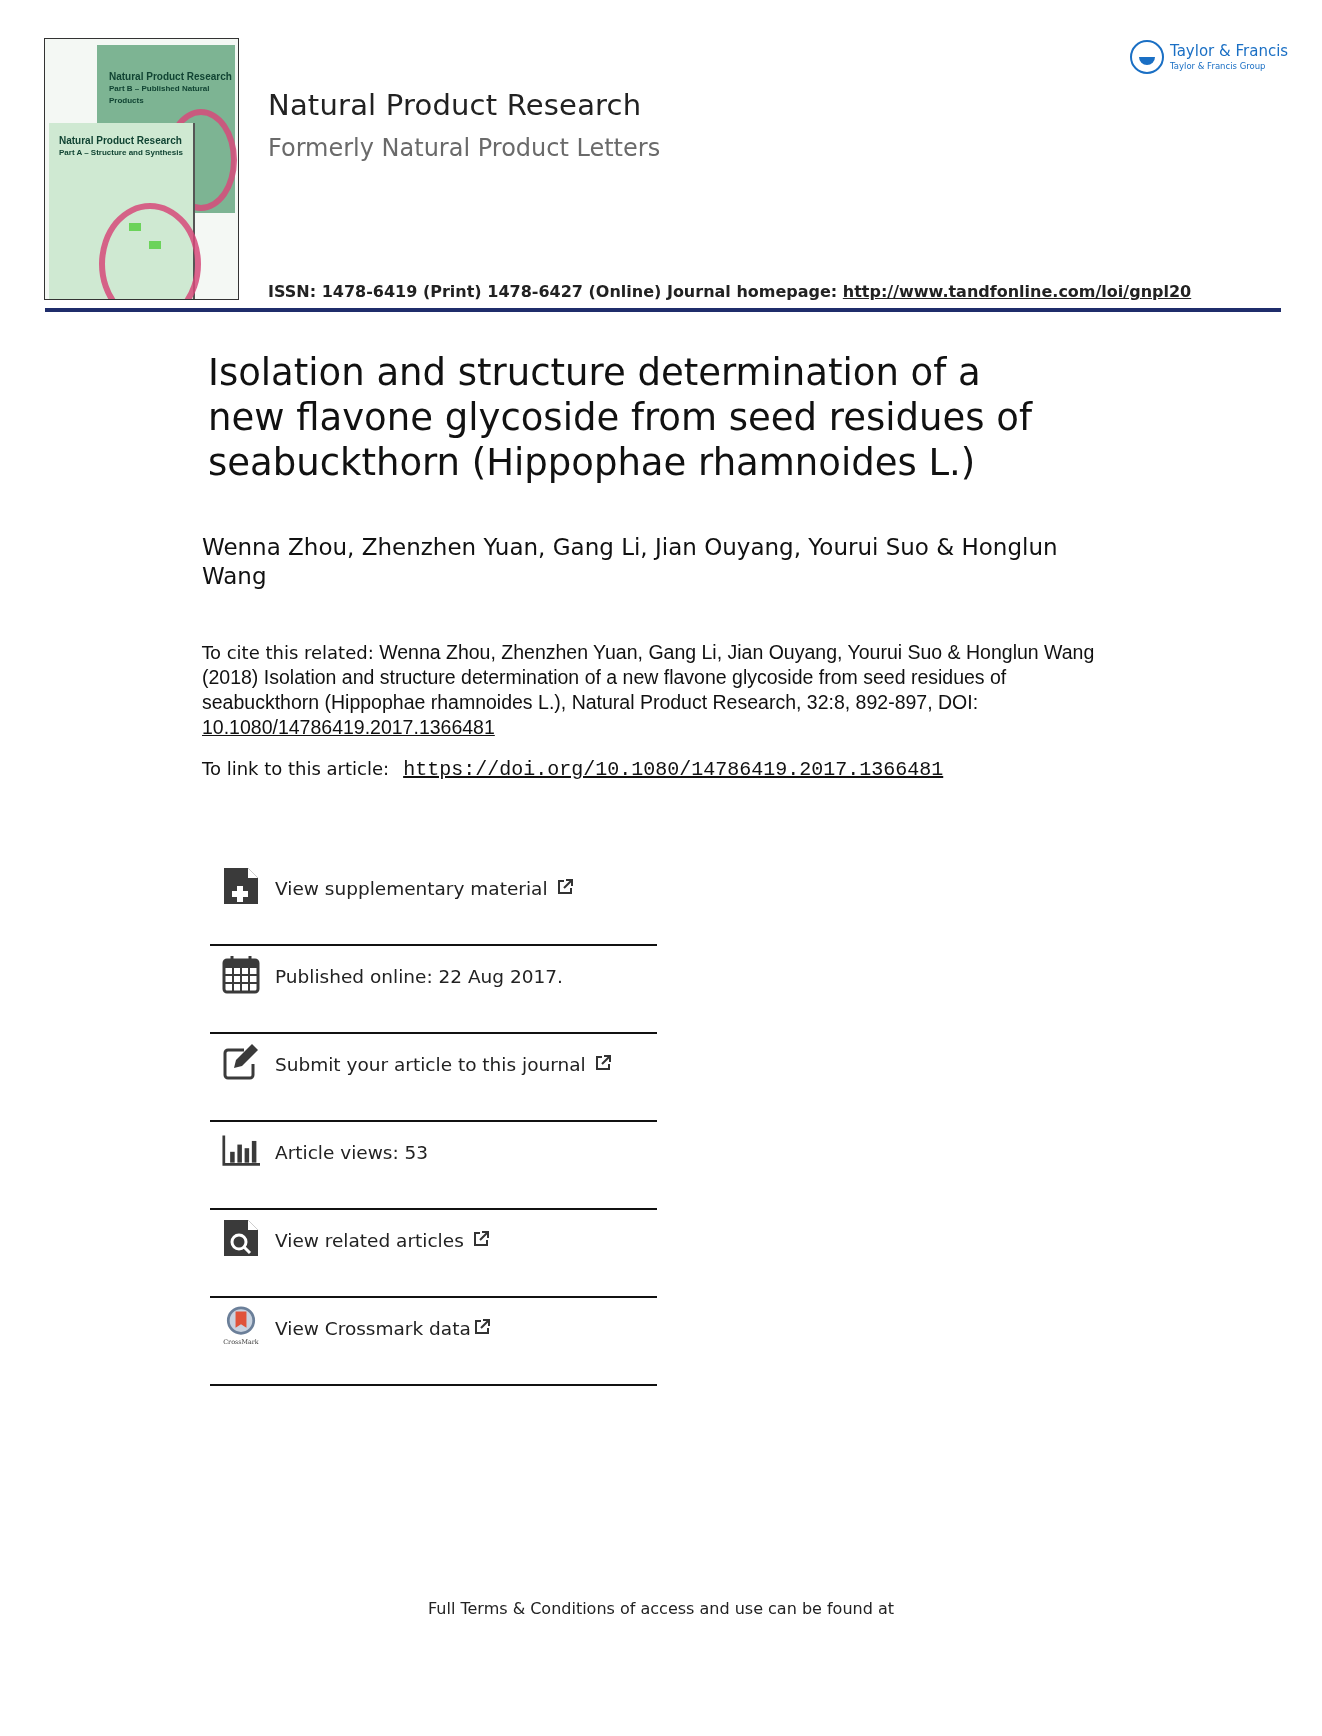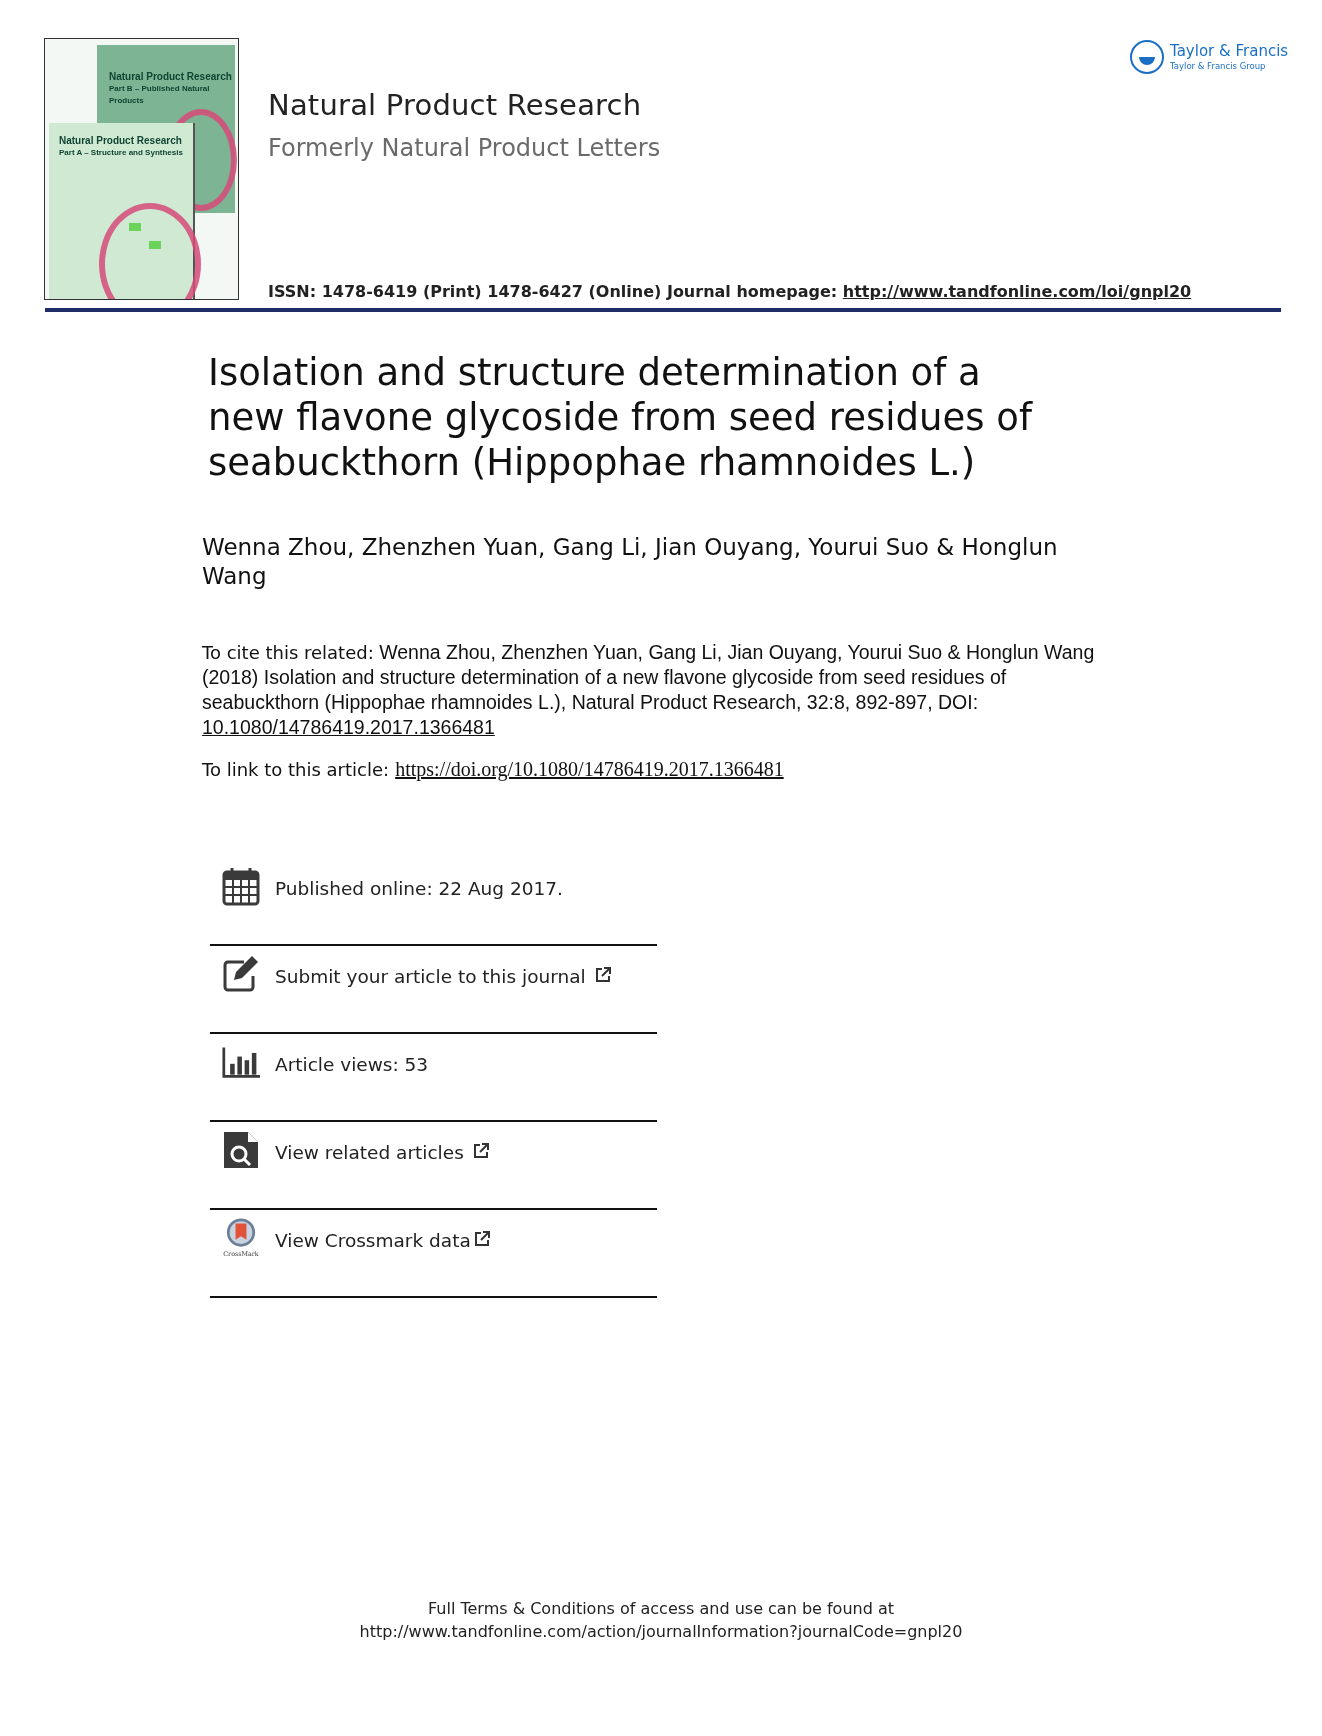--- a/index.html
+++ b/index.html
@@ -29,21 +29,21 @@
 
   .rule { position:absolute; left:45px; top:308px; width:1236px; height:4px; background:#1f2d6b; }
 
   .title { position:absolute; left:208px; top:350px; width:860px; font-size:37px; line-height:45px; color:#111; }
   .authors { position:absolute; left:202px; top:533px; width:910px; font-size:23px; line-height:29px; color:#111; }
 
   .cite { position:absolute; left:202px; top:640px; width:920px; font-family:"Liberation Sans", sans-serif; font-size:19.5px; line-height:25px; color:#111; }
   .cite .lbl { font-family:"DejaVu Sans", sans-serif; font-size:18px; }
   .cite a { color:#111; text-decoration:underline;margin-top:8px; }
   .link { position:absolute; left:202px; top:758px; font-size:18px; color:#111; }
-  .link a { font-family:Liberation Serif, serif; font-size:20px; color:#111; text-decoration:underline; margin-left:6px; }
+  .link a { font-family:Liberation Mono, monospace; font-size:20px; color:#111; text-decoration:underline; margin-left:14px; }
 
   .info-list { position:absolute; left:210px; top:858px; width:447px; }
   .info-item { position:relative; height:88px; border-bottom:2px solid #111; box-sizing:border-box; }
   .info-item .icon { position:absolute; left:12px; top:8px; width:38px; height:40px; }
   .info-item .label { position:absolute; left:65px; top:20px; font-size:18.5px; color:#222; white-space:nowrap; }
   .ext { display:inline-block; margin-left:8px; vertical-align:-1px; }
 
   .footer { position:absolute; left:0; width:1322px; top:1597px; text-align:center; font-size:16px; line-height:23px; color:#222; }
 </style>
 </head>
@@ -82,20 +82,31 @@
 <div class="authors">Wenna Zhou, Zhenzhen Yuan, Gang Li, Jian Ouyang, Yourui Suo &amp; Honglun Wang</div>
 
 <div class="cite">
   <span class="lbl">To cite this related:</span><span> Wenna Zhou, Zhenzhen Yuan, Gang Li, Jian Ouyang, Yourui Suo &amp; Honglun Wang (2018) Isolation and structure determination of a new flavone glycoside from seed residues of seabuckthorn (Hippophae rhamnoides L.), Natural Product Research, 32:8, 892-897, DOI: </span><br><a>10.1080/14786419.2017.1366481</a>
 </div>
 <div class="link">
   <span>To link to this article:</span><a>https://doi.org/10.1080/14786419.2017.1366481</a>
 </div>
 
 <div class="info-list">
+  <div class="info-item">
+    <svg class="icon" viewBox="0 0 38 40">
+        <path d="M2 2h24l10 10v26H2z" fill="#3a3a3a"></path>
+        <path d="M26 2v10h10" fill="#fff"></path>
+        <path d="M15 20h6v5h5v6h-5v5h-6v-5h-5v-6h5z" fill="#fff"></path>
+      </svg>
+    <span class="label"><span>View supplementary material</span><svg class="ext" width="18" height="18" viewBox="0 0 18 18">
+          <path d="M8 3H3v12h12v-5" fill="none" stroke="#333" stroke-width="2"></path>
+          <path d="M10 2h6v6M16 2l-8 8" fill="none" stroke="#333" stroke-width="2"></path>
+        </svg></span>
+  </div>
   <div class="info-item">
     <svg class="icon" viewBox="0 0 38 40">
         <rect x="2" y="6" width="34" height="32" rx="3" fill="none" stroke="#3a3a3a" stroke-width="3"></rect>
         <rect x="2" y="6" width="34" height="8" fill="#3a3a3a"></rect>
         <path d="M10 2v8M28 2v8" stroke="#3a3a3a" stroke-width="3"></path>
         <path d="M2 21h34M2 29h34M11 14v24M19 14v24M27 14v24" stroke="#3a3a3a" stroke-width="2"></path>
       </svg>
     <span class="label">Published online: 22 Aug 2017.</span>
   </div>
   <div class="info-item">
@@ -138,14 +149,13 @@
       </svg>
     <span class="label"><span>View Crossmark data</span><svg class="ext" width="18" height="18" viewBox="0 0 18 18" style="margin-left:2px">
           <path d="M8 3H3v12h12v-5" fill="none" stroke="#333" stroke-width="2"></path>
           <path d="M10 2h6v6M16 2l-8 8" fill="none" stroke="#333" stroke-width="2"></path>
         </svg></span>
   </div>
 </div>
 
 <div class="footer">
   <div>Full Terms &amp; Conditions of access and use can be found at</div>
-  <div>http://www.tandfonline.com/action/journalInformation?journalCode=gnpl20</div>
 </div>
 
 </body></html>

